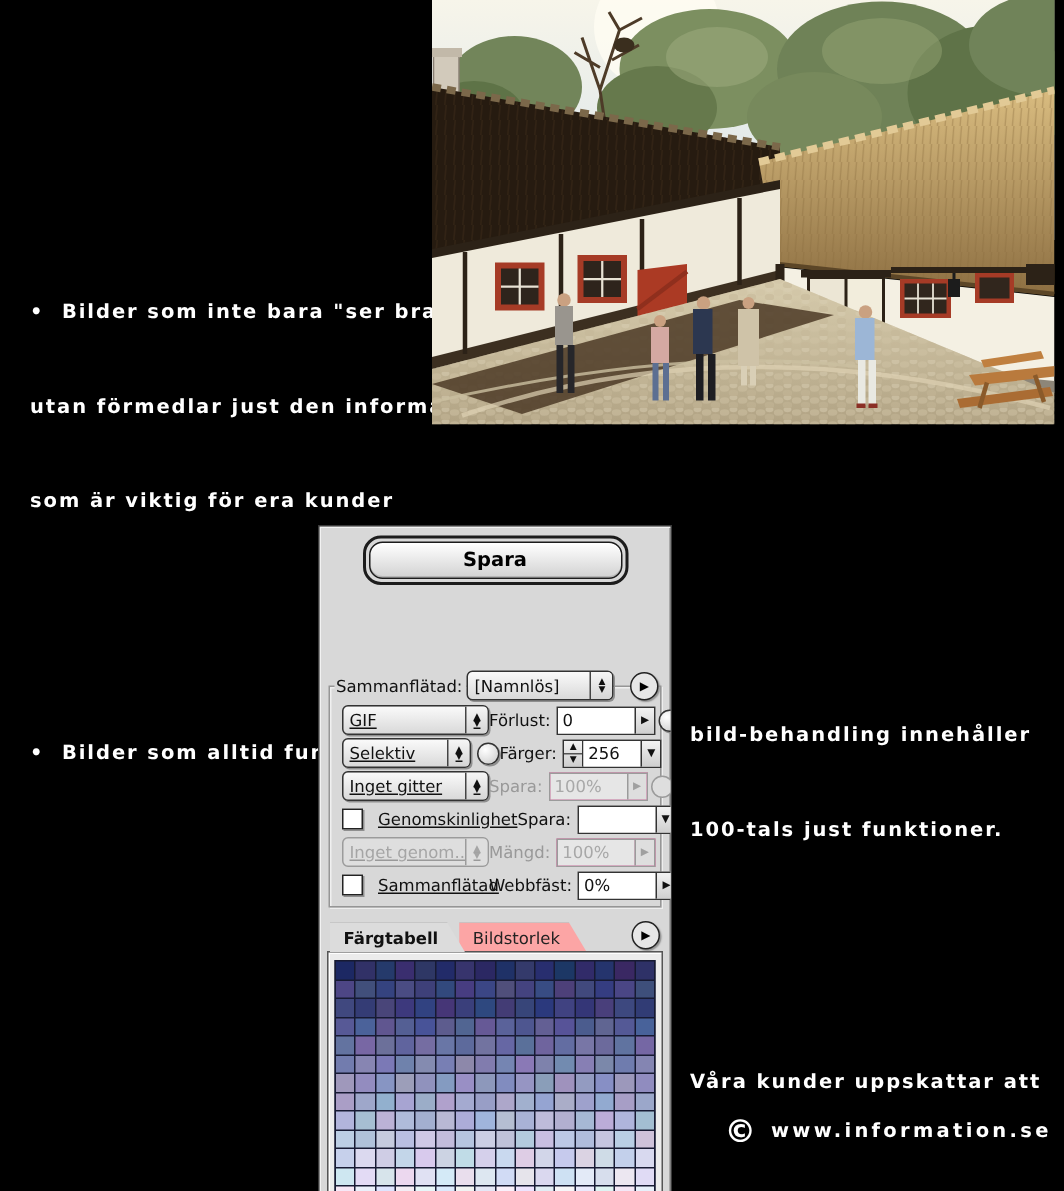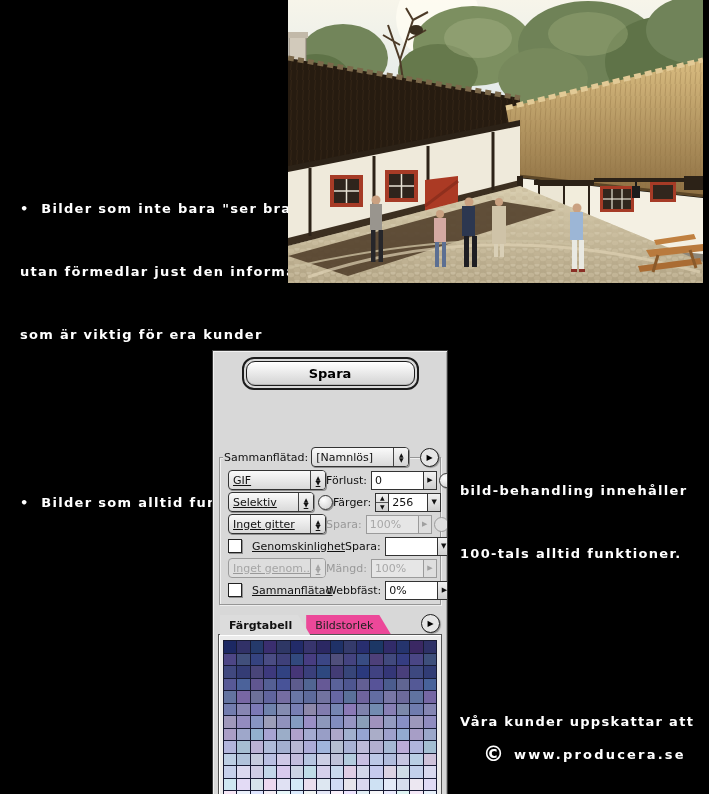--- a/index.html
+++ b/index.html
@@ -80,21 +80,21 @@
   .dis .field{border-color:#9b9b9b;background:#ec4899;}
   .dis .field .fval{background:#e6e6e6;color:#a8a8a8;}
   .dis .fbtn{border-color:#9b9b9b;background:#dedede;color:#a0a0a0;}
   .dis .circ{border-color:#9b9b9b;background:#dedede;box-shadow:none;}
 
   .tabs{position:absolute;top:263px;left:7px;right:7px;height:21px;display:flex;align-items:flex-end;}
   .tab{height:20px;display:flex;align-items:center;padding:0 18px 0 9px;
        clip-path:polygon(0 0,calc(100% - 12px) 0,100% 100%,0 100%);
        filter:drop-shadow(0 -1px 0 #555) drop-shadow(-1px 0 0 #555) drop-shadow(1px 0 0 #555);text-align:right;}
   .tab.active{background:#dcdcdc;font-weight:bold;z-index:2;}
-  .tab.inactive{background:#ec4899;color:#222;margin-left:-4px;}
+  .tab.inactive{background:#fca5a5;color:#222;margin-left:-4px;}
   .tabs .circ-menu{margin-left:auto;margin-bottom:2px;}
 
   .table-panel{position:absolute;top:283px;left:5px;right:5px;bottom:0;
                border:1px solid #555;border-bottom:none;background:#ececec;
                box-shadow:inset 1px 1px 0 #fff;padding:5px 4px 0;}
   .swatches{display:grid;gap:1px;border:1px solid #171a33;}
   .swatches div{width:auto;height:11.5px;}
 </style>
 </head>
 <body>
@@ -666,28 +666,28 @@
           <div style="background: rgb(222, 243, 242);"></div>
           <div style="background: rgb(243, 231, 246);"></div>
           <div style="background: rgb(231, 240, 250);"></div>
         </div>
     </div>
   </div>
 
   <div id="aside" class="wtext">
     <div class="para">
       <div>bild-behandling innehåller</div>
-      <div>100-tals alltid funktioner.</div>
+      <div>100-tals just funktioner.</div>
     </div>
     <div class="para">
       <div>Våra kunder uppskattar att</div>
       
       
     </div>
     
   </div>
 
   <div id="footer">
     <span class="csym">©</span>
-    <span class="site">www.producera.se</span>
+    <span class="site">www.information.se</span>
   </div>
 
 </div>
 
 </body></html>

